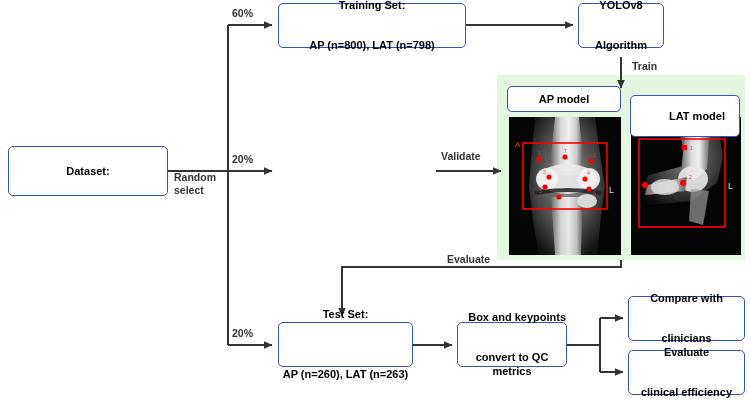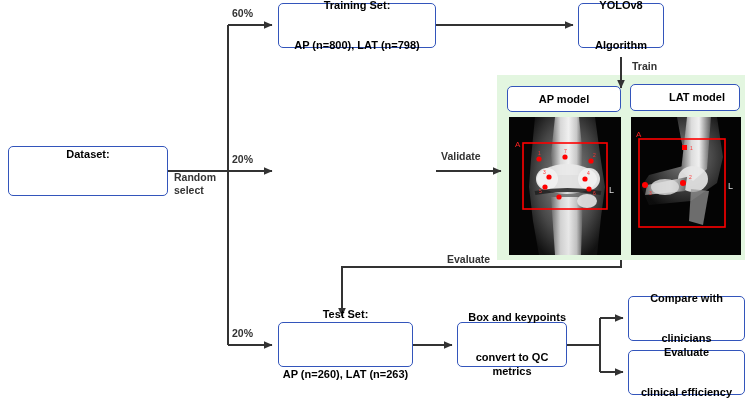--- a/index.html
+++ b/index.html
@@ -96,45 +96,45 @@
 
       <path d="M413,345 L452,345" marker-end="url(#ah)"></path>
 
       <path d="M565,345 L600,345"></path>
       <path d="M600,318 L600,372"></path>
       <path d="M600,318 L623,318" marker-end="url(#ah)"></path>
       <path d="M600,372 L623,372" marker-end="url(#ah)"></path>
     </g>
   </svg>
 
-  <div class="node" style="left:8px;top:146px;width:160px;height:50px;justify-content:space-between;">
+  <div class="node" style="left:8px;top:146px;width:160px;height:50px;">
     <div class="l1">Dataset:</div>
   </div>
 
-  <div class="node" style="left:278px;top:3px;width:158px;height:45px;">
+  <div class="node" style="left:278px;top:3px;width:188px;height:45px;">
     <div class="l1">Training Set:</div>
     <div class="l2">AP (n=800), LAT (n=798)</div>
   </div>
 
 
   <div class="node" style="left:278px;top:322px;width:135px;height:45px;gap:20px;">
     <div class="l1">Test Set:</div>
     <div class="l2">AP (n=260), LAT (n=263)</div>
   </div>
 
   <div class="node" style="left:578px;top:3px;width:86px;height:45px;">
     <div class="l1">YOLOv8</div>
     <div class="l2">Algorithm</div>
   </div>
 
   <div class="node" style="left:507px;top:86px;width:114px;height:26px;z-index:6;">
     <div class="l1">AP model</div>
   </div>
 
-  <div class="node" style="left:630px;top:84px;width:110px;height:27px;z-index:6;padding-left:24px;">
+  <div class="node" style="left:630px;top:95px;width:110px;height:42px;z-index:6;padding-left:24px;">
     <div class="l1">LAT model</div>
   </div>
 
   <div class="node" style="left:457px;top:322px;width:110px;height:45px;align-items:flex-end;">
     <div class="l1">Box and keypoints</div>
     <div class="l2">convert to QC metrics</div>
   </div>
 
   <div class="node" style="left:628px;top:296px;width:117px;height:45px;">
     <div class="l1">Compare with</div>

